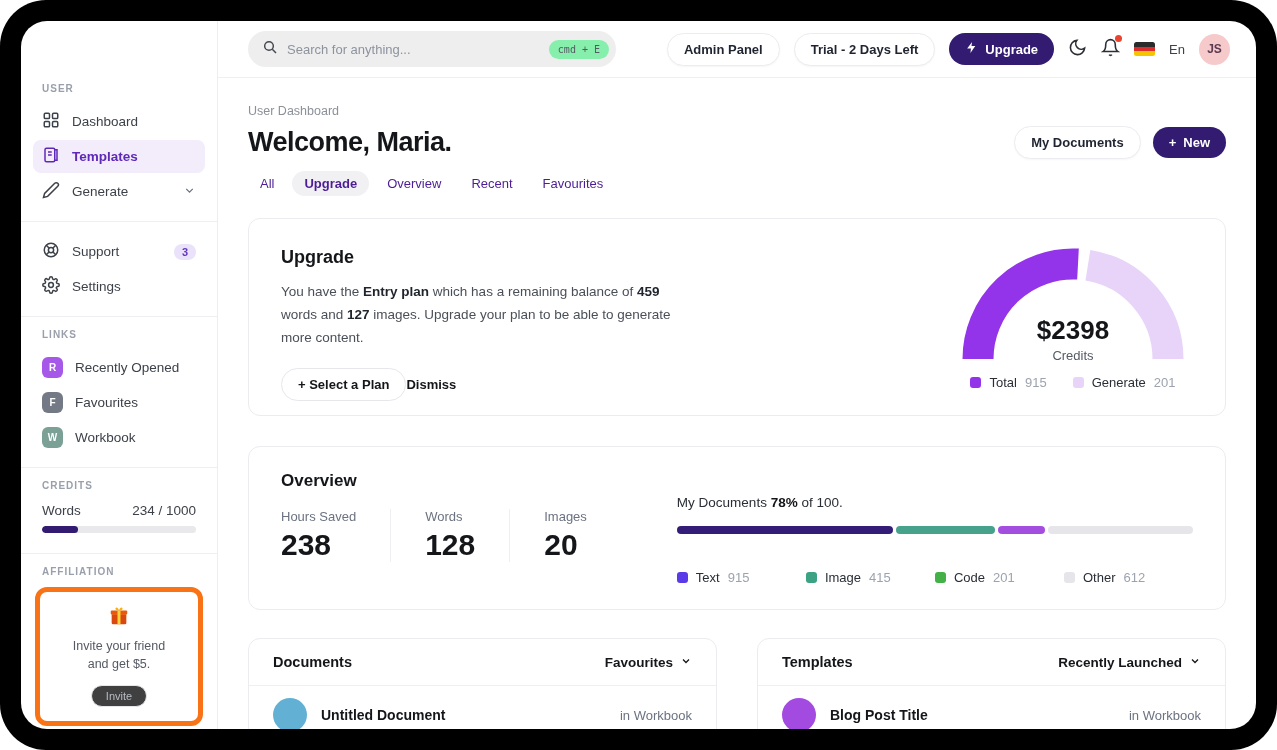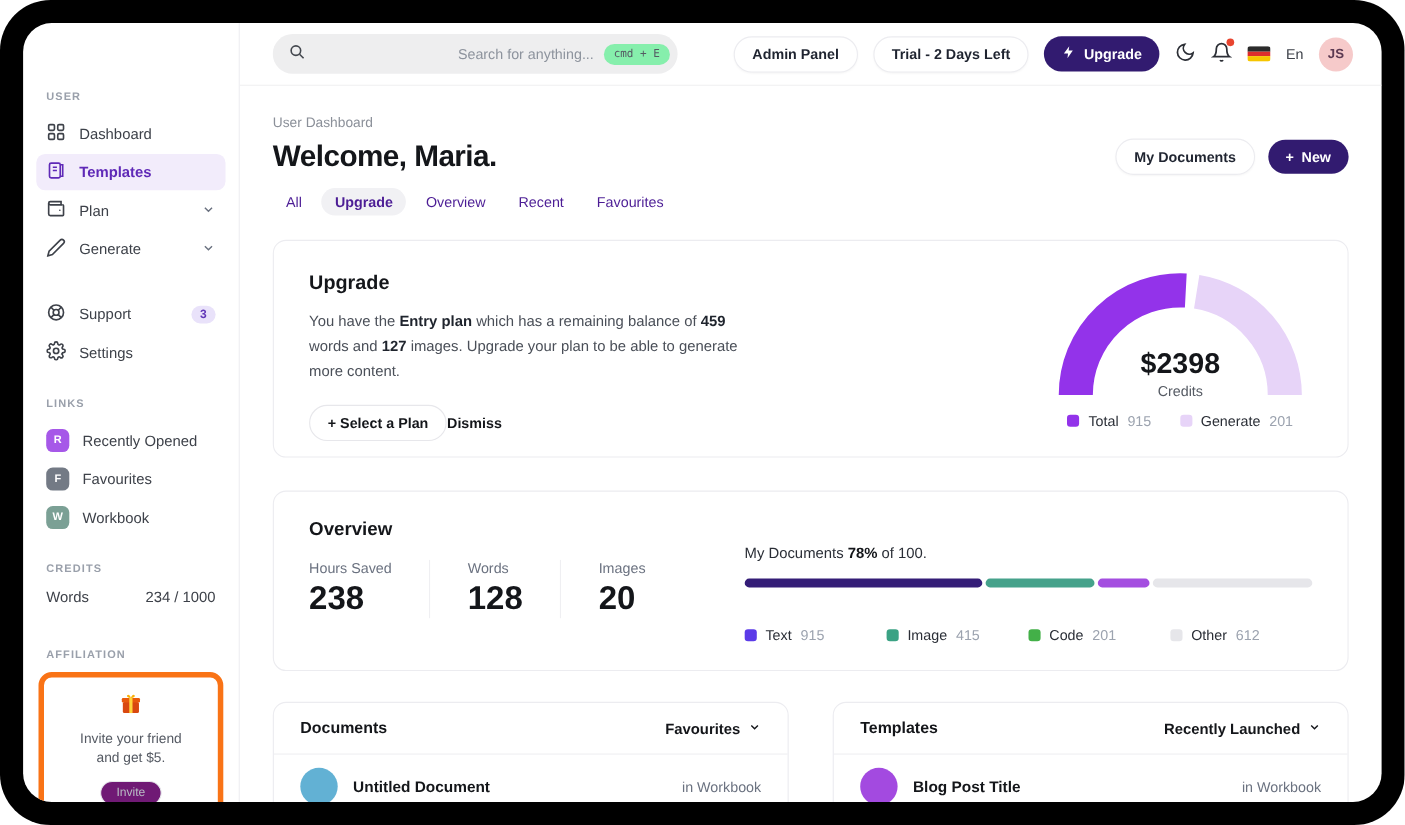--- a/index.html
+++ b/index.html
@@ -18,27 +18,27 @@
   .badge { background:#e9e2fa; color:#6237b8; font-size:11px; font-weight:600; padding:2px 8px; border-radius:10px; }
   .chev { color:#6b7280; }
   .sb-divider { height:1px; background:#efeff2; margin:12px 0; }
   .link-item { display:flex; align-items:center; gap:12px; margin:2px 12px; padding:5px 9px; font-size:13.5px; color:#3d4149; cursor:pointer; }
   .link-avatar { width:21px; height:21px; border-radius:6px; color:#fff; font-size:10px; font-weight:700; display:flex; align-items:center; justify-content:center; }
   .credits-row { display:flex; justify-content:space-between; margin:2px 21px 8px; font-size:13.5px; color:#3d4149; }
   .credits-bar { height:7px; background:#e9e9ec; border-radius:4px; margin:0 21px; overflow:hidden; }
   .credits-fill { height:100%; border-radius:4px; background:#321b70; }
   .aff-card { border:5px solid #f97316; border-radius:12px; margin:0 14px; padding:13px 10px 14px; text-align:center; }
   .aff-text { font-size:12.5px; color:#555a63; line-height:1.45; margin-top:6px; }
-  .invite-btn { display:inline-block; margin-top:12px; border:1px solid #e7e7eb; border-radius:13px; padding:4px 14px; font-size:11px; color:#b9bcc4; background:#701a75; cursor:pointer; }
+  .invite-btn { display:inline-block; margin-top:12px; border:1px solid #e7e7eb; border-radius:13px; padding:4px 14px; font-size:11px; color:#b9bcc4; background:#404040; cursor:pointer; }
 
   
   .main { flex:1; display:flex; flex-direction:column; min-width:0; }
   .topbar { height:57px; flex:0 0 57px; border-bottom:1px solid #f0f0f2; display:flex; align-items:center; padding:0 26px 0 30px; gap:14px; }
   .search { width:368px; height:36px; background:#eeeeef; border-radius:18px; display:flex; align-items:center; gap:9px; padding:0 7px 0 14px; cursor:text; }
-  .search input { border:none; outline:none; background:transparent; flex:1; font-size:13px; color:#0f172a; font-family:"Liberation Sans",sans-serif;text-align:right; }
+  .search input { border:none; outline:none; background:transparent; flex:1; font-size:13px; color:#0f172a; font-family:"Liberation Sans",sans-serif; }
   .search input::placeholder { color:#8d939d; }
   .kbd { background:#86efac; border-radius:12px; padding:4px 9px; font-family:"DejaVu Sans Mono", monospace; font-size:10px; color:#555a63; }
   .tb-spacer { flex:1; }
   .pill-btn { background:#fff; border:1px solid #ececf0; box-shadow:0 1px 2px rgba(20,22,26,.04); border-radius:18px; padding:8px 16px; font-size:13px; font-weight:600; color:#1f2430; cursor:pointer; white-space:nowrap; }
   .primary-btn { background:#321b70; color:#fff; border:none; border-radius:18px; padding:8px 16px; font-size:13px; font-weight:600; cursor:pointer; display:inline-flex; align-items:center; gap:7px; white-space:nowrap; }
   .icon-btn { background:none; border:none; cursor:pointer; position:relative; display:flex; align-items:center; color:#2c2f36; padding:0; }
   .dot { position:absolute; top:-3px; right:-2px; width:7px; height:7px; border-radius:50%; background:#e8442f; }
   .flag { width:21px; height:14px; border-radius:2.5px; overflow:hidden; display:flex; flex-direction:column; cursor:pointer; }
   .flag div { flex:1; }
   .lang { font-size:13px; color:#3d4149; cursor:pointer; }
@@ -115,31 +115,20 @@
             </svg></span>
       <span class="grow">Dashboard</span>
     </div>
     <div class="nav-item active">
       <span><svg width="18" height="18" viewBox="0 0 24 24" fill="none" stroke="currentColor" stroke-width="2">
               <rect x="4" y="3" width="13" height="18" rx="2"></rect>
               <path d="M17 5h3v14h-3"></path>
               <path d="M8 8h5M8 12h5"></path>
             </svg></span>
       <span class="grow">Templates</span>
-    </div>
-    <div class="nav-item">
-      <span><svg width="18" height="18" viewBox="0 0 24 24" fill="none" stroke="currentColor" stroke-width="2">
-              <path d="M20 7H5a2 2 0 0 1-2-2 2 2 0 0 1 2-2h13v4"></path>
-              <path d="M3 5v13a2 2 0 0 0 2 2h15a1 1 0 0 0 1-1V8a1 1 0 0 0-1-1"></path>
-              <circle cx="16.5" cy="13.5" r="1" fill="currentColor" stroke="none"></circle>
-            </svg></span>
-      <span class="grow">Plan</span>
-      <span class="chev"><svg width="13" height="13" viewBox="0 0 24 24" fill="none" stroke="currentColor" stroke-width="2.4">
-              <polyline points="6 9 12 15 18 9"></polyline>
-            </svg></span>
     </div>
     <div class="nav-item">
       <span><svg width="18" height="18" viewBox="0 0 24 24" fill="none" stroke="currentColor" stroke-width="2">
               <path d="M17 3a2.8 2.8 0 1 1 4 4L7.5 20.5 2 22l1.5-5.5z"></path>
             </svg></span>
       <span class="grow">Generate</span>
       <span class="chev"><svg width="13" height="13" viewBox="0 0 24 24" fill="none" stroke="currentColor" stroke-width="2.4">
               <polyline points="6 9 12 15 18 9"></polyline>
             </svg></span>
     </div>

